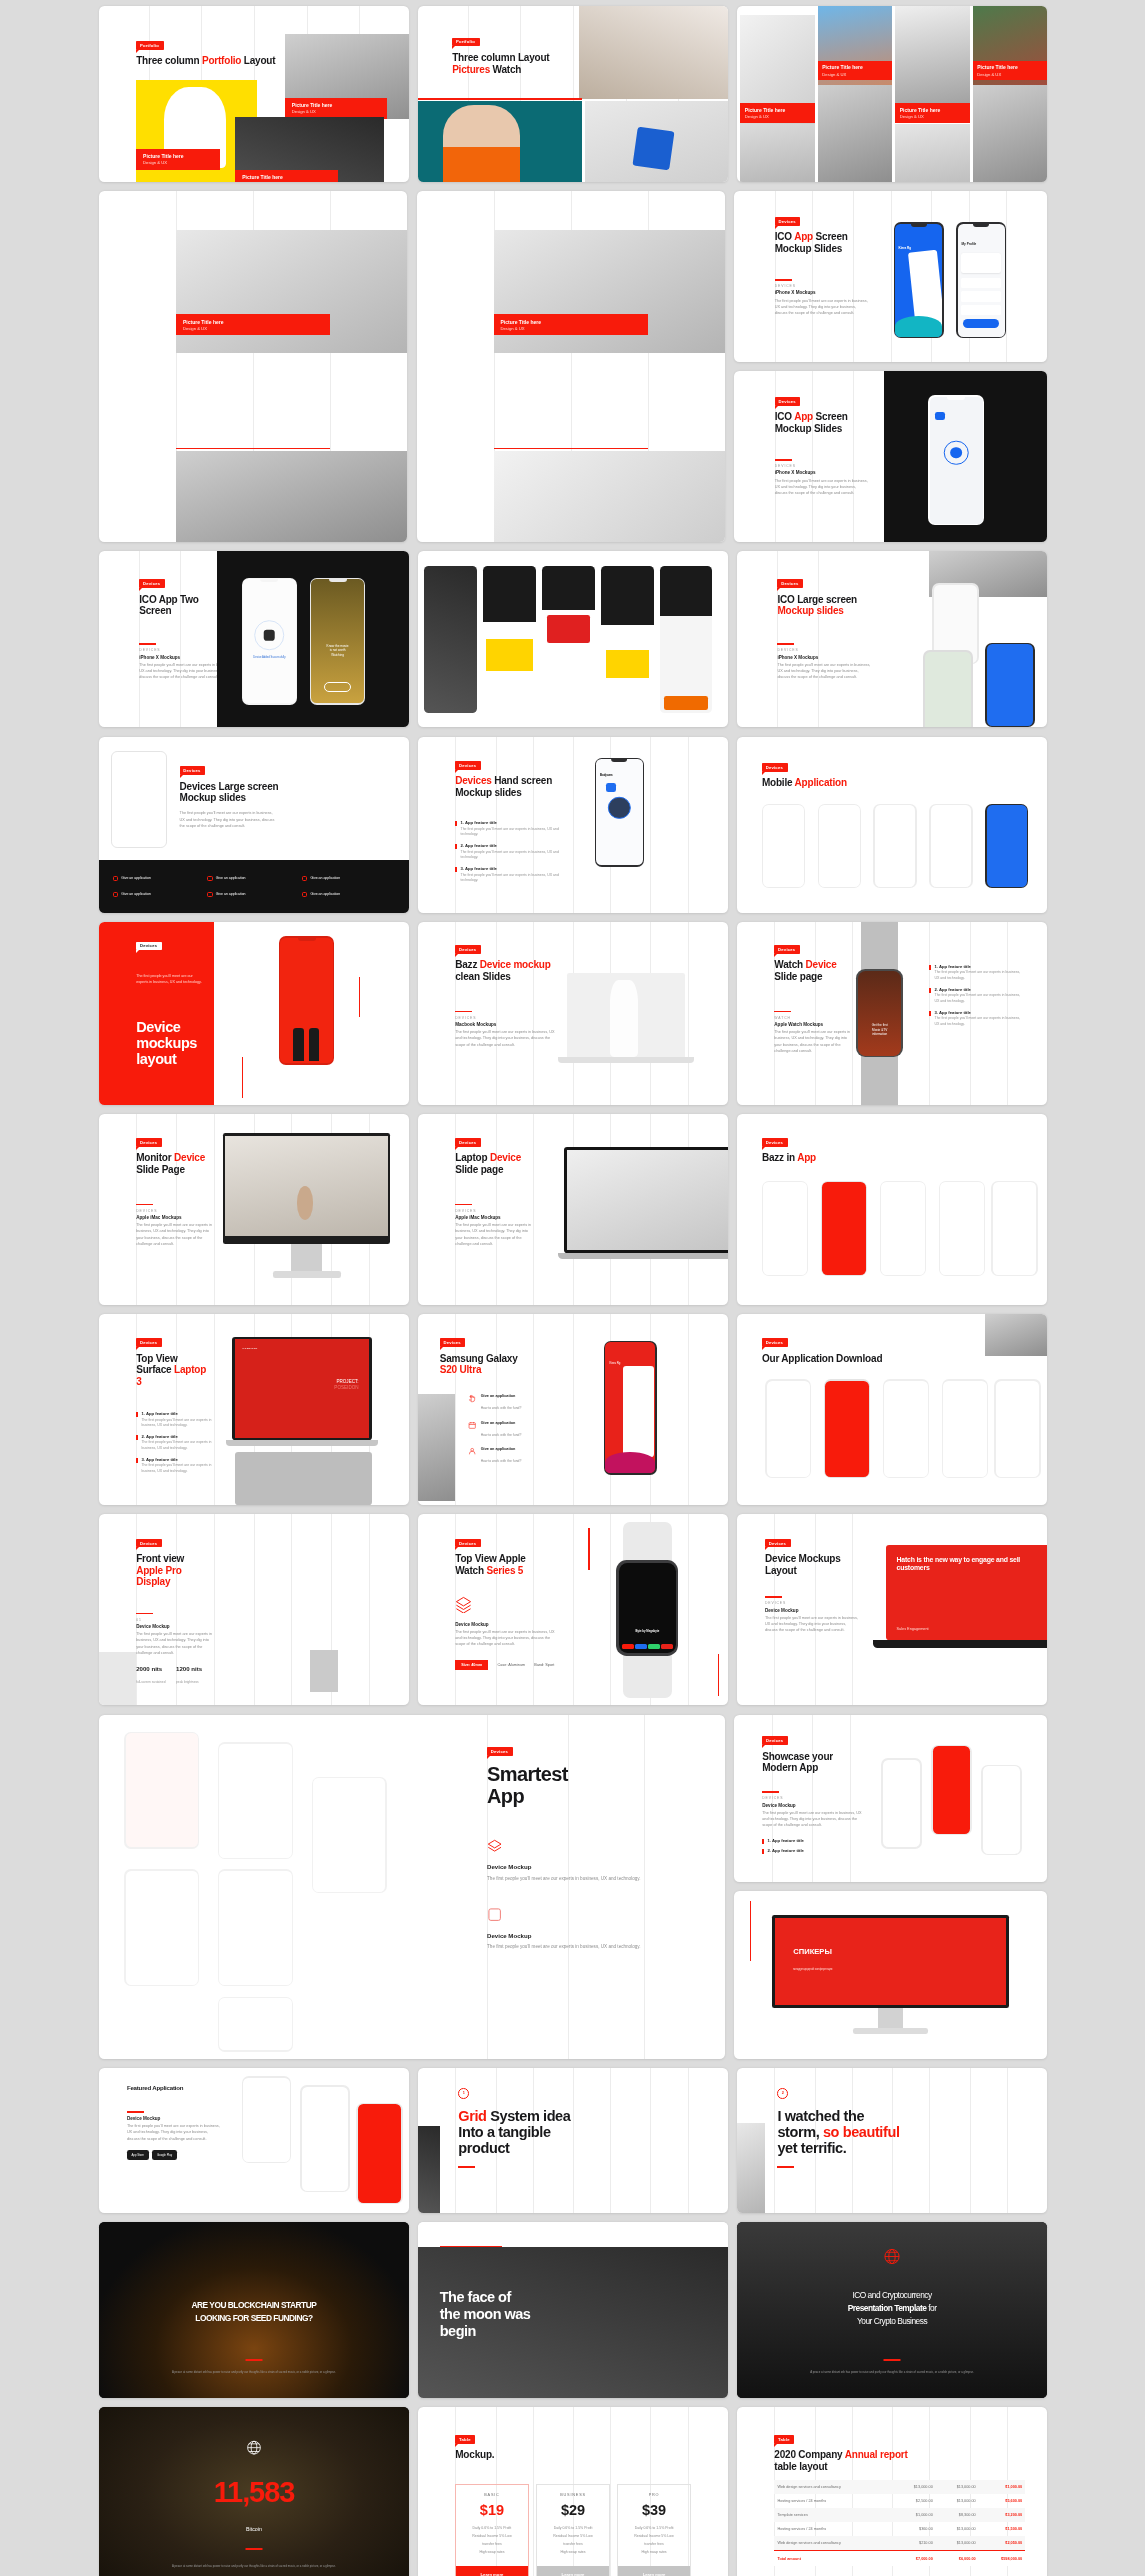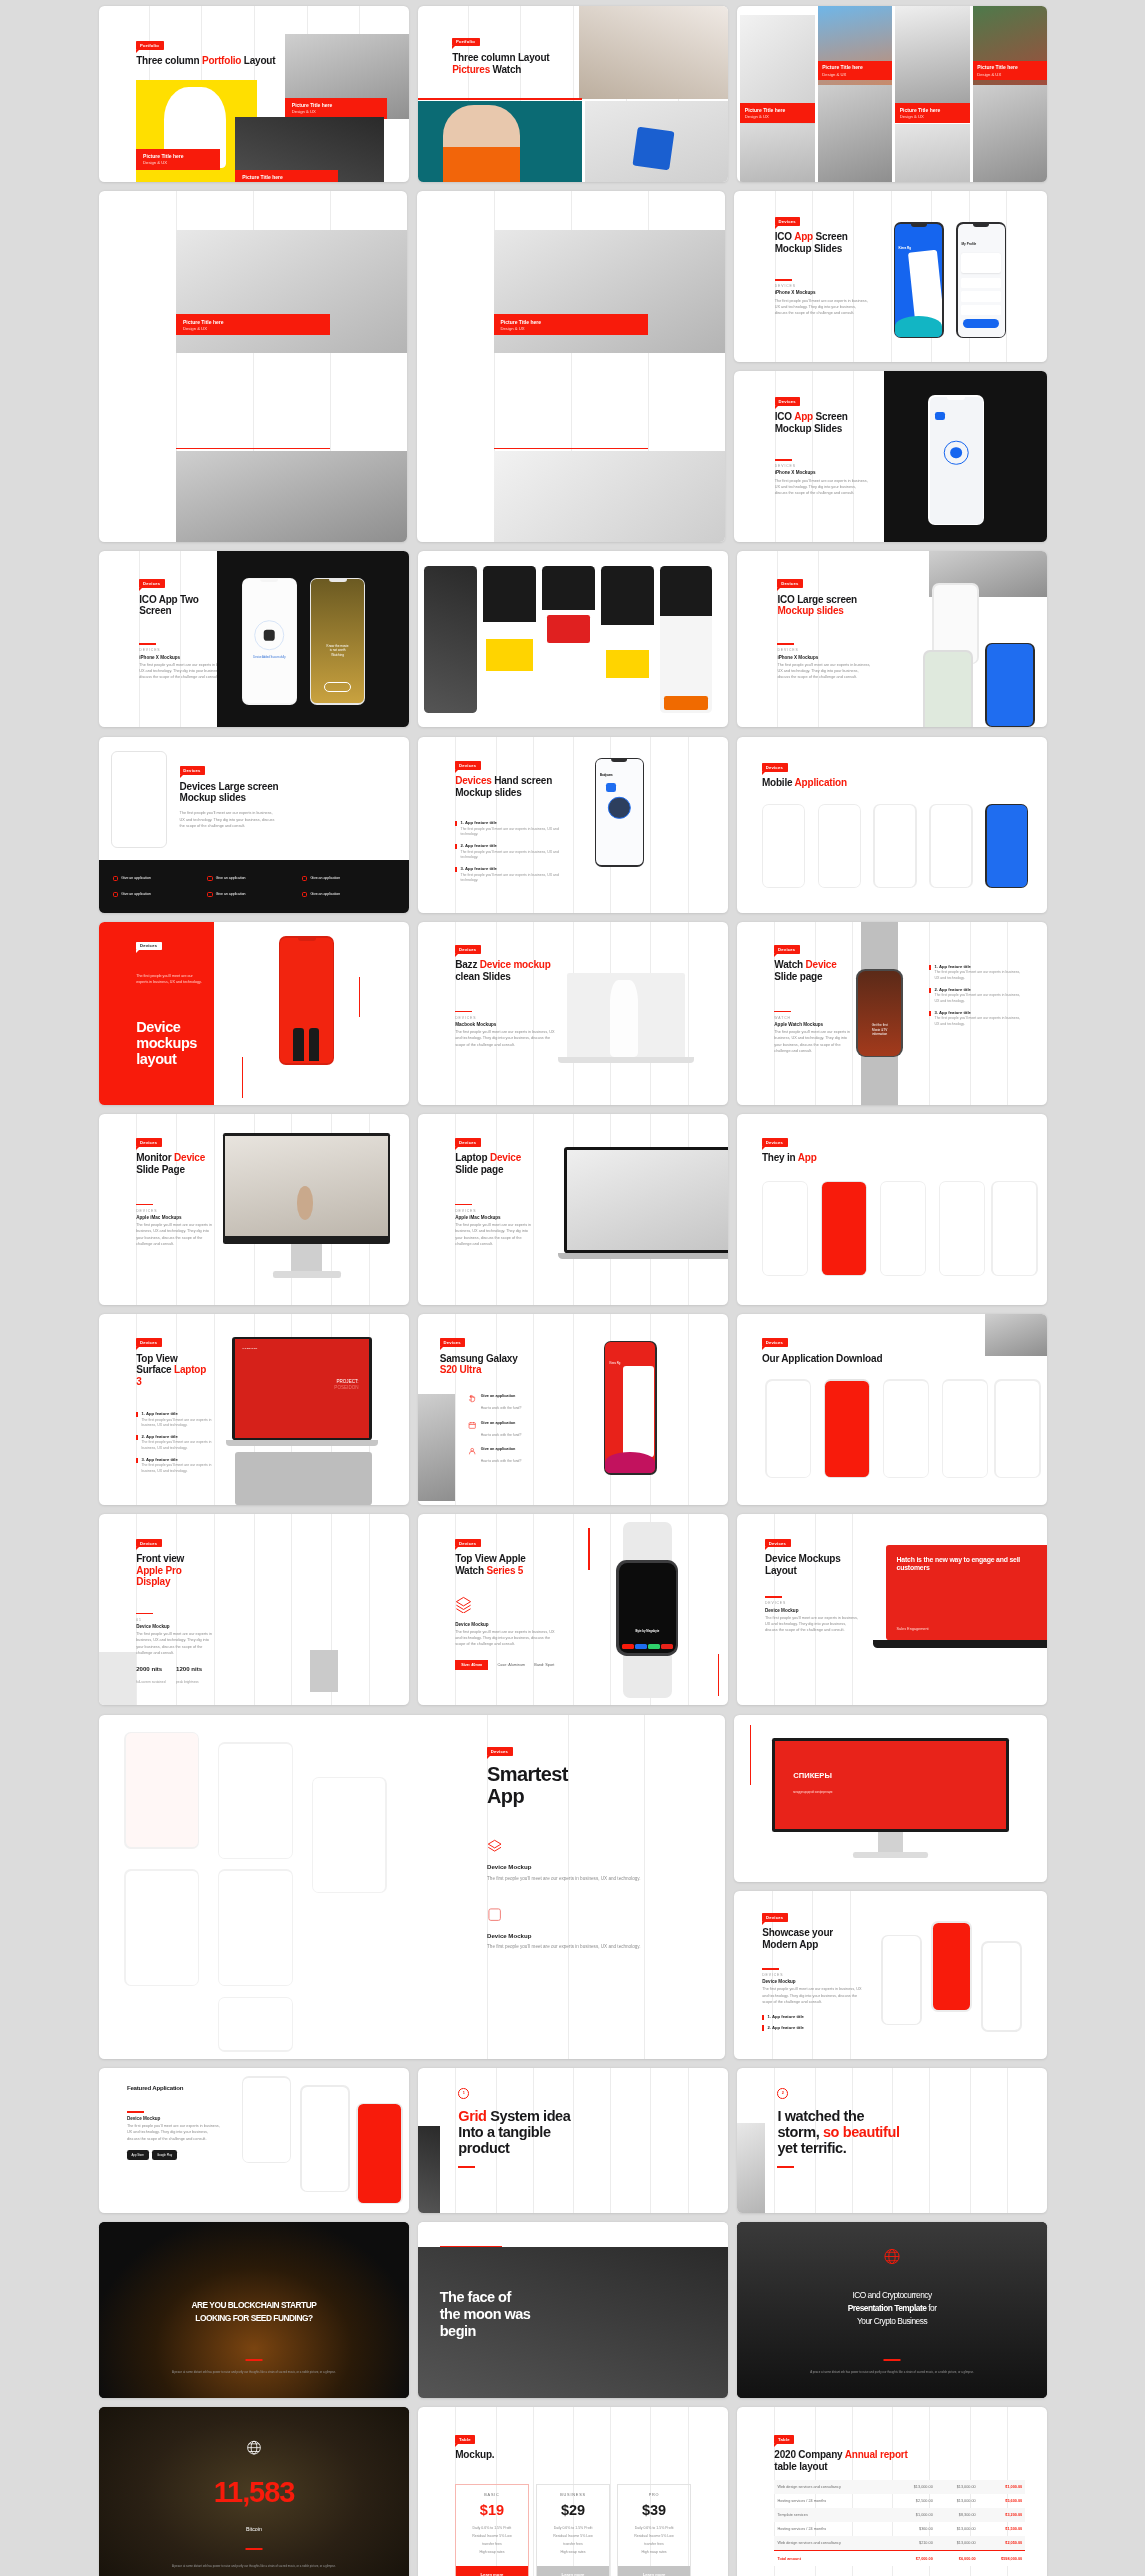--- a/index.html
+++ b/index.html
@@ -580,21 +580,21 @@
       </div>
       <div style="position:absolute;left:47%;top:17%;width:55%;height:56%;background:#141414;border-radius:3.1px;padding:3.1px">
         <div style="width:100%;height:100%;background:linear-gradient(160deg,#efefef,#c5c5c5)"></div>
       </div>
       <div style="position:absolute;left:45%;top:73%;width:59%;height:3%;background:#b9b9b9;border-radius:0 0 4.6px 4.6px"></div>
     </div>
 
     <div class="slide h250">
       <div style="position:absolute;left:8%;top:10%">
         <span class="tag">Devices</span>
-        <h2 class="sttl"><span>They in </span><span class="r">App</span></h2>
+        <h2 class="sttl"><span>Bazz in </span><span class="r">App</span></h2>
       </div>
       <div class="phone" style="left:8%;top:35%;width:15%;height:50%;background:#eee">
           <div class="scr" style="background:#fff"></div>
         </div>
       <div class="phone" style="left:27%;top:35%;width:15%;height:50%;background:#e7e7e7">
           <div class="scr" style="background:#f81b0b"></div>
         </div>
       <div class="phone" style="left:46%;top:35%;width:15%;height:50%;background:#eee">
           <div class="scr" style="background:#fff"></div>
         </div>
@@ -852,31 +852,20 @@
             <rect x="3" y="3" width="18" height="18" rx="3"></rect>
             </svg>
           <div style="font-size:6.1px;font-weight:700;color:#1b1b1b;margin-top:6.1px">Device Mockup</div>
           <div style="font-size:4.6px;line-height:1.7;color:#8d8d8d;margin-top:4.6px">The first people you'll meet are our experts in business, UX and technology.</div>
         </div>
       </div>
     </div>
 
     <div style="flex:1 1 0;display:flex;flex-direction:column;gap:9.2px;min-width:0">
       <div class="slide" style="height:167px">
-        <div style="position:absolute;left:5%;top:6%;width:1.5px;height:36%;background:#f81b0b"></div>
-        <div style="position:absolute;left:12%;top:14%;width:76%;height:56%;background:#1a1a1a;border-radius:2.3px;padding:3.1px">
-          <div style="width:100%;height:100%;background:#e8231a;position:relative">
-            <div style="position:absolute;left:8%;top:34%;font-size:7.6px;font-weight:700;color:#fff">СПИКЕРЫ</div>
-            <div style="position:absolute;left:8%;top:56%;font-size:2.8px;color:#ffd2cd">международной конференции</div>
-          </div>
-        </div>
-        <div style="position:absolute;left:46%;top:70%;width:8%;height:12%;background:#d2d2d2"></div>
-        <div style="position:absolute;left:38%;top:82%;width:24%;height:3.5%;background:#dcdcdc;border-radius:2.3px"></div>
-      </div>
-      <div class="slide" style="height:167px">
         <div class="guides">
             <i style="left:12%"></i>
             <i style="left:25%"></i>
             <i style="left:37%"></i>
           </div>
         <div style="position:absolute;left:9%;top:10%;width:32%">
           <span class="tag">Devices</span>
           <h2 class="sttl"><span>Showcase your</span><br><span>Modern App</span></h2>
           <div class="redbar" style="margin-top:17px"></div>
           <div class="lbl">DEVICES</div>
@@ -891,20 +880,31 @@
         </div>
         <div class="phone" style="left:47%;top:26%;width:13%;height:54%;background:#ececec">
             <div class="scr" style="background:#fff"></div>
           </div>
         <div class="phone" style="left:63%;top:18%;width:13%;height:54%;background:#ececec">
             <div class="scr" style="background:#f81b0b"></div>
           </div>
         <div class="phone" style="left:79%;top:30%;width:13%;height:54%;background:#ececec">
             <div class="scr" style="background:#fff"></div>
           </div>
+      </div>
+      <div class="slide" style="height:167px">
+        <div style="position:absolute;left:5%;top:6%;width:1.5px;height:36%;background:#f81b0b"></div>
+        <div style="position:absolute;left:12%;top:14%;width:76%;height:56%;background:#1a1a1a;border-radius:2.3px;padding:3.1px">
+          <div style="width:100%;height:100%;background:#e8231a;position:relative">
+            <div style="position:absolute;left:8%;top:34%;font-size:7.6px;font-weight:700;color:#fff">СПИКЕРЫ</div>
+            <div style="position:absolute;left:8%;top:56%;font-size:2.8px;color:#ffd2cd">международной конференции</div>
+          </div>
+        </div>
+        <div style="position:absolute;left:46%;top:70%;width:8%;height:12%;background:#d2d2d2"></div>
+        <div style="position:absolute;left:38%;top:82%;width:24%;height:3.5%;background:#dcdcdc;border-radius:2.3px"></div>
       </div>
     </div>
   </div>
 
   <div class="row">
     <div class="slide h190">
       <div style="position:absolute;left:9%;top:11%;width:30%">
         <h2 class="sttl" style="font-size:6.1px;margin-top:0">Featured Application</h2>
         <div class="redbar" style="margin-top:20px"></div>
         <div class="sub">Device Mockup</div>

